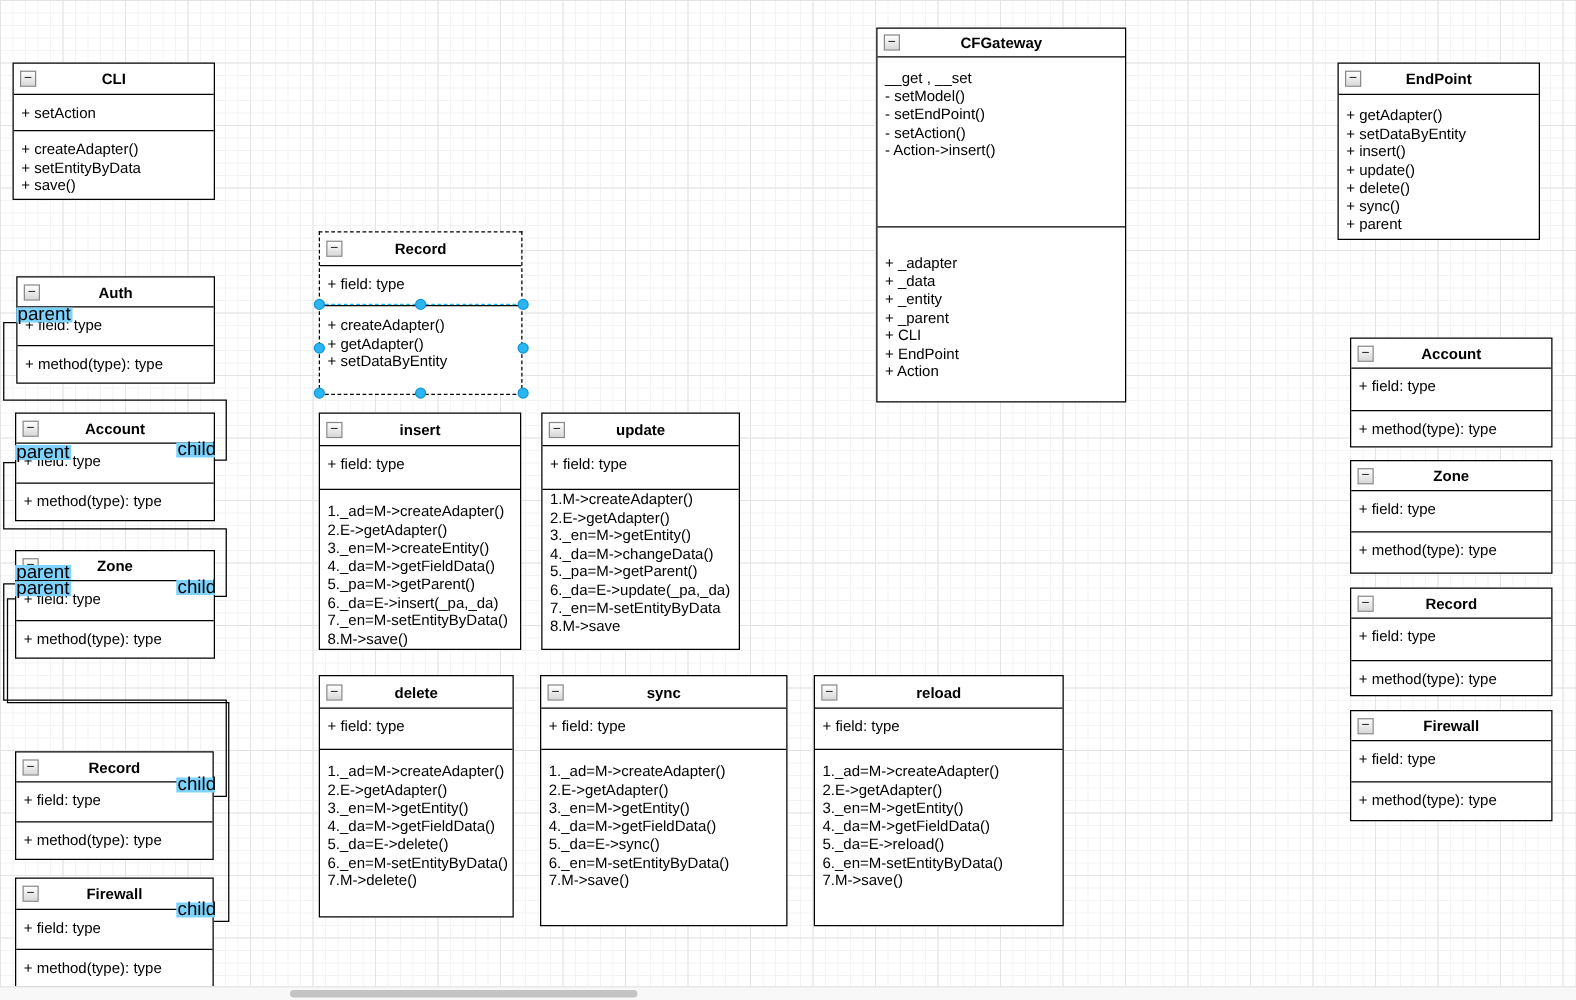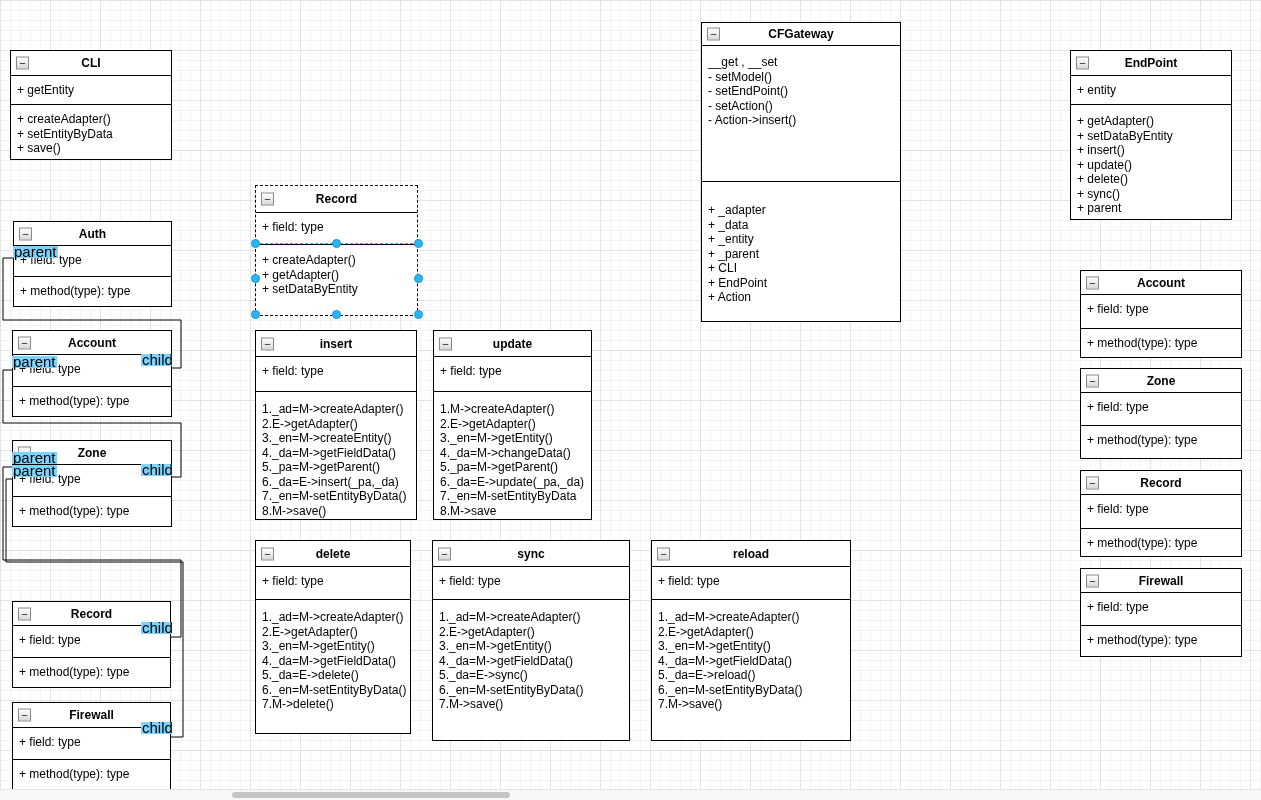--- a/index.html
+++ b/index.html
@@ -63,21 +63,21 @@
   <polyline points="12,467 3,467 3,560 181,560 181,637 171,637" fill="none" stroke="#000" stroke-width="1"></polyline>
   <polyline points="12,479 6,479 6,562 183,562 183,737 171,737" fill="none" stroke="#000" stroke-width="1"></polyline>
 </svg>
 
 <div class="box" style="left:10px;top:50px;width:162px">
   <div class="bar" style="height:25px">
     <span class="collapse">−</span>
     <span>CLI</span>
   </div>
   <div class="sec" style="height:28px">
-    <div class="ln">+ getEntity</div>
+    <div class="ln">+ setAction</div>
   </div>
   <div class="sec" style="height:55px">
     <div class="ln">+ createAdapter()</div>
     <div class="ln">+ setEntityByData</div>
     <div class="ln">+ save()</div>
   </div>
 </div>
 
 <div class="box" style="left:13px;top:221px;width:159px">
   <div class="bar" style="height:24px">
@@ -180,21 +180,21 @@
 </div>
 
 <div class="box" style="left:433px;top:330px;width:159px">
   <div class="bar" style="height:26px">
     <span class="collapse">−</span>
     <span>update</span>
   </div>
   <div class="sec" style="height:34px">
     <div class="ln">+ field: type</div>
   </div>
-  <div class="sec" style="height:128px;padding-top:10px">
+  <div class="sec" style="height:128px;padding-top:0">
     <div class="ln">1.M-&gt;createAdapter()</div>
     <div class="ln">2.E-&gt;getAdapter()</div>
     <div class="ln">3._en=M-&gt;getEntity()</div>
     <div class="ln">4._da=M-&gt;changeData()</div>
     <div class="ln">5._pa=M-&gt;getParent()</div>
     <div class="ln">6._da=E-&gt;update(_pa,_da)</div>
     <div class="ln">7._en=M-setEntityByData</div>
     <div class="ln">8.M-&gt;save</div>
   </div>
 </div>
@@ -276,23 +276,20 @@
     <div class="ln">+ CLI</div>
     <div class="ln">+ EndPoint</div>
     <div class="ln">+ Action</div>
   </div>
 </div>
 
 <div class="box" style="left:1070px;top:50px;width:162px">
   <div class="bar" style="height:25px">
     <span class="collapse">−</span>
     <span>EndPoint</span>
-  </div>
-  <div class="sec" style="height:28px">
-    <div class="ln">+ entity</div>
   </div>
   <div class="sec" style="height:115px;padding-top:9px">
     <div class="ln">+ getAdapter()</div>
     <div class="ln">+ setDataByEntity</div>
     <div class="ln">+ insert()</div>
     <div class="ln">+ update()</div>
     <div class="ln">+ delete()</div>
     <div class="ln">+ sync()</div>
     <div class="ln">+ parent</div>
   </div>

